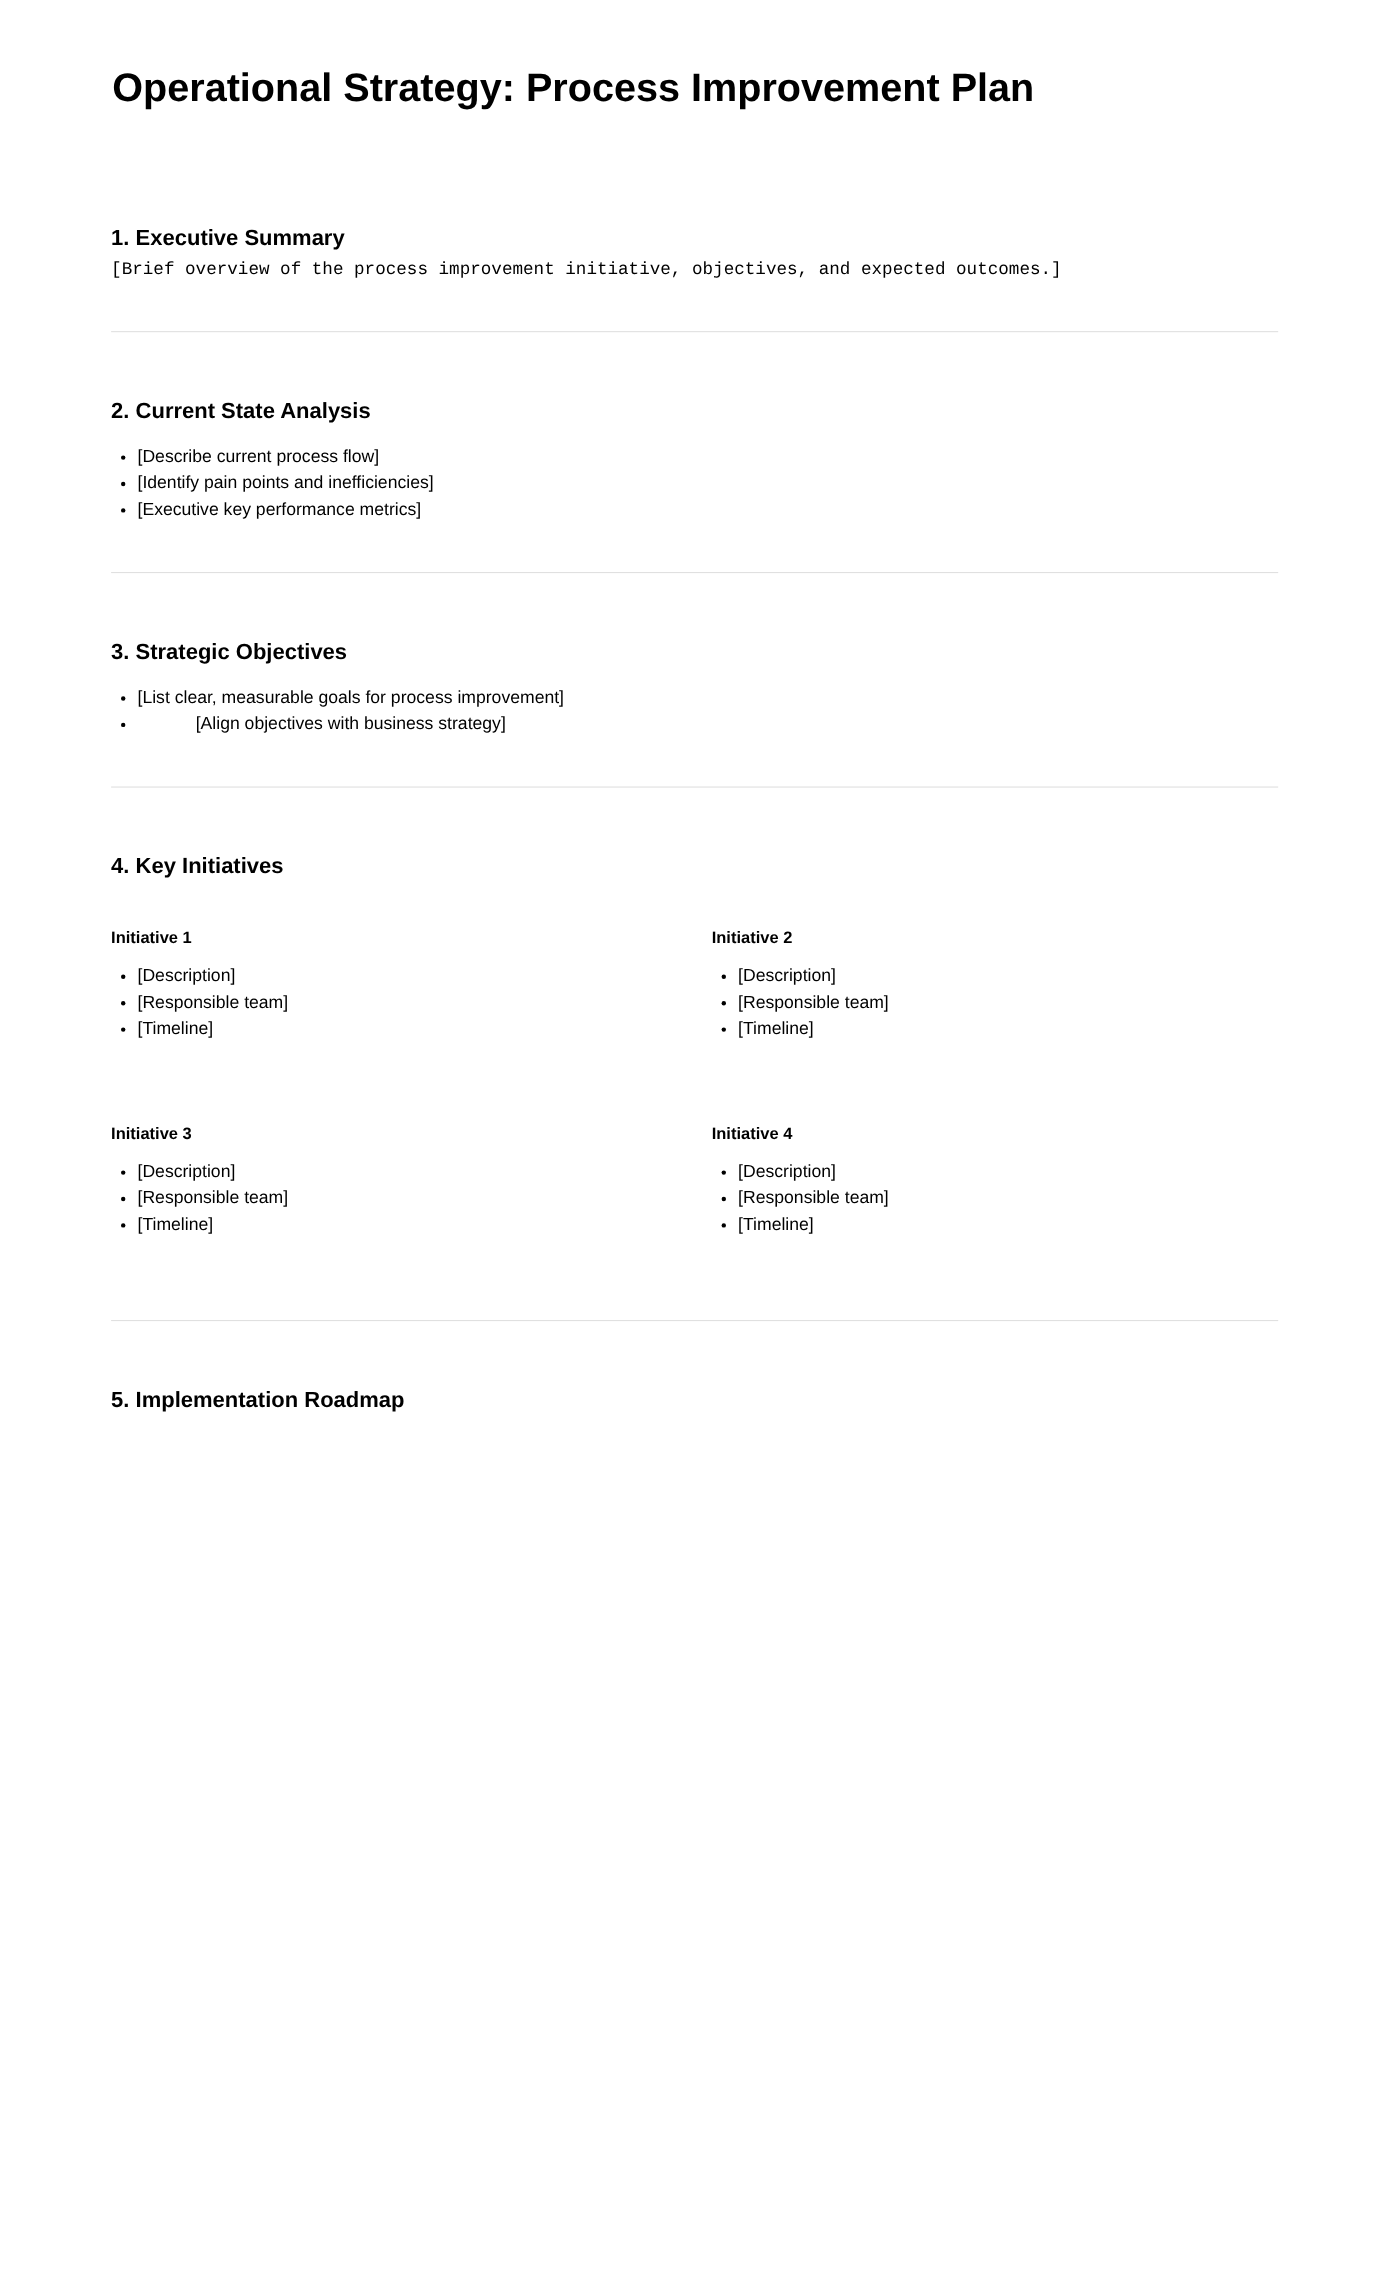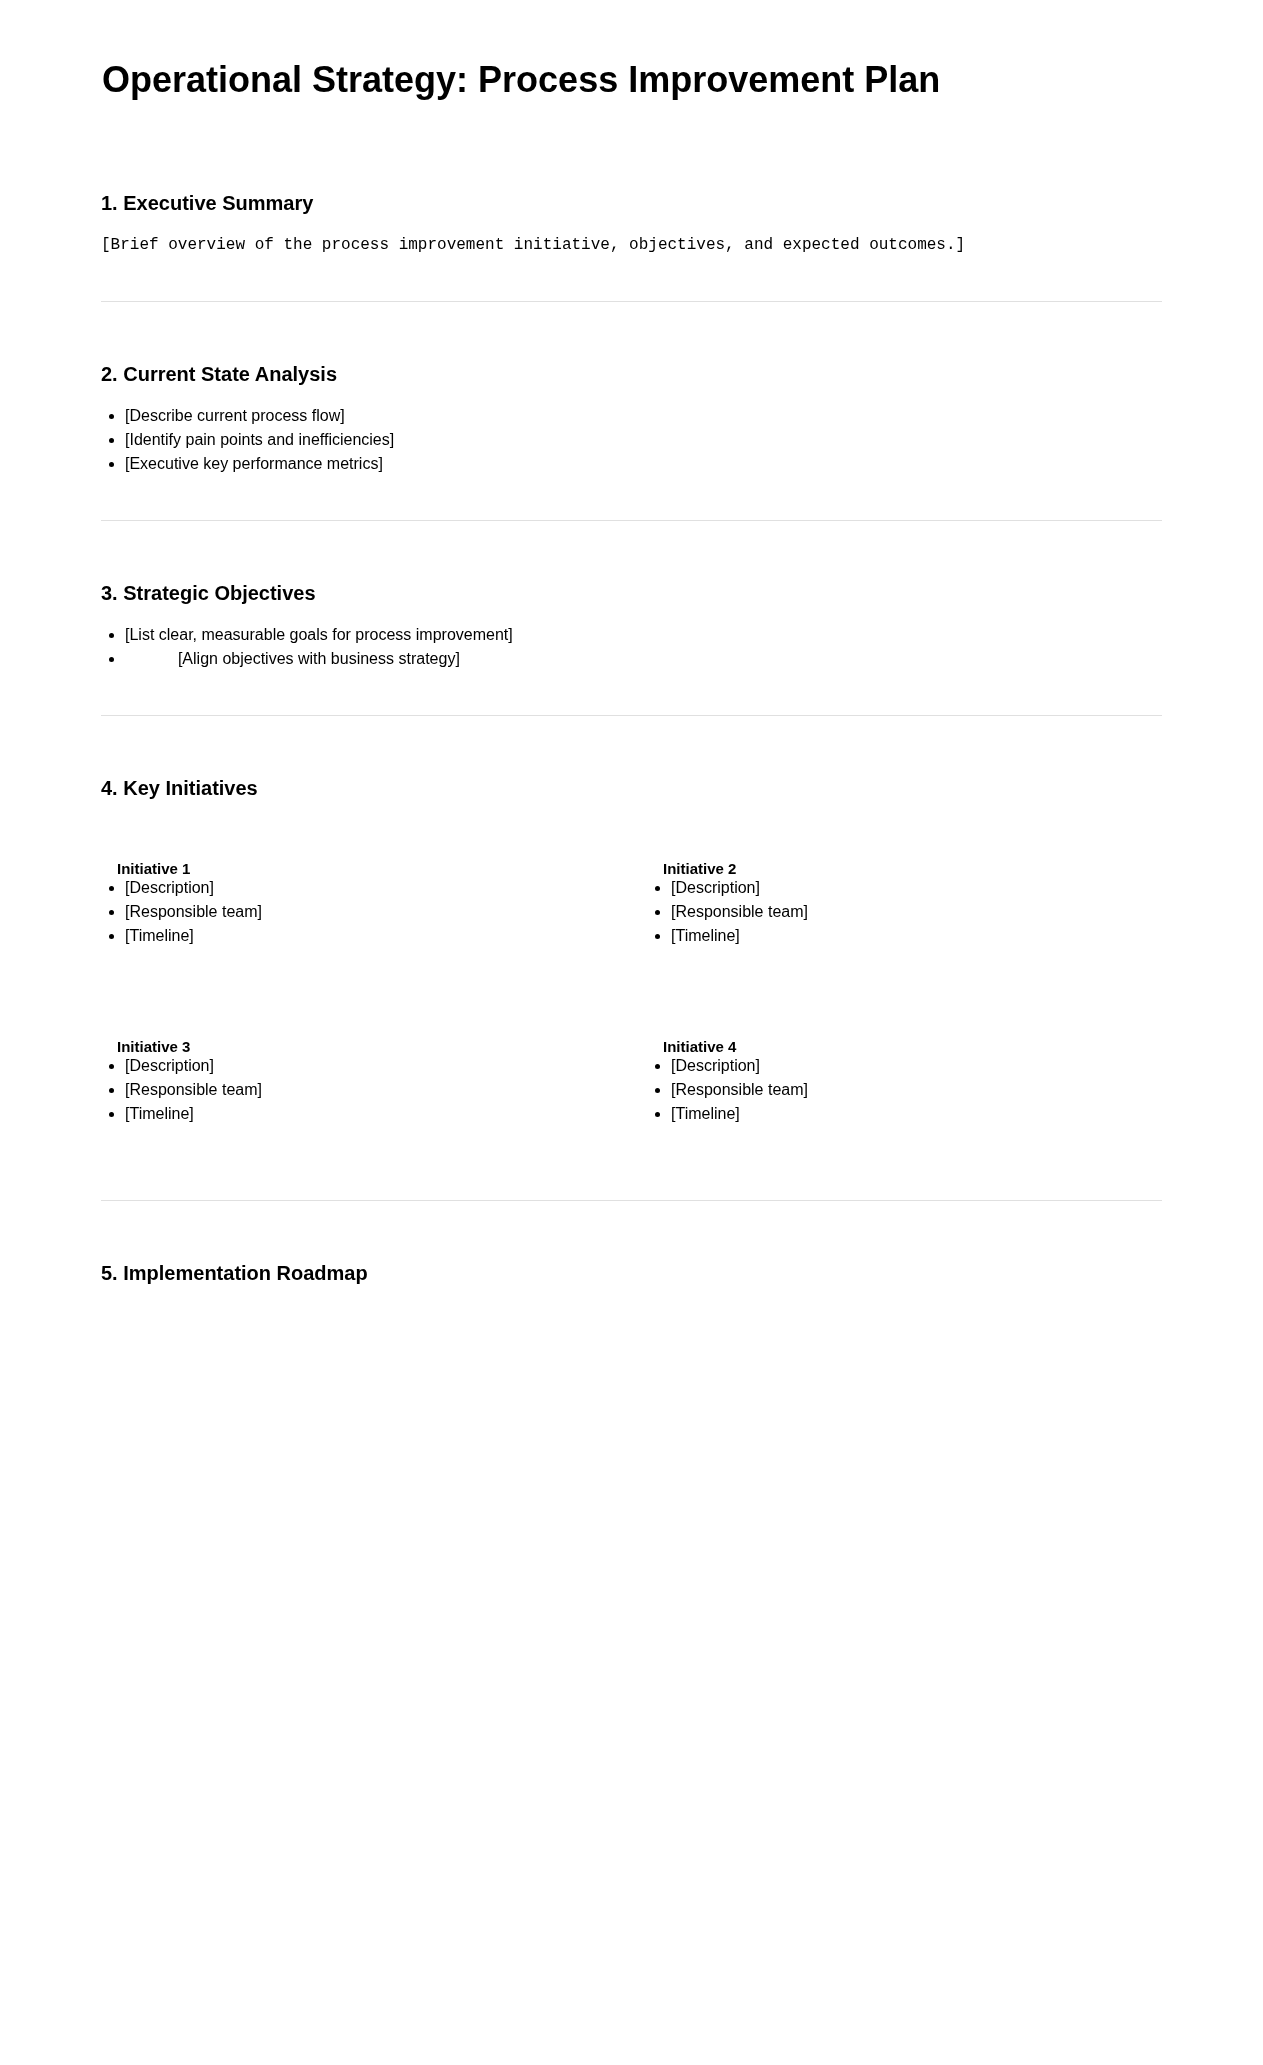--- a/index.html
+++ b/index.html
@@ -65,35 +65,35 @@
       list-style: disc;
       font-size: 16px;
       line-height: 24px;
     }
     ul.bullets li {
       white-space: nowrap;
       padding-left: 0;
     }
     .init-heading {
       position: absolute;
-      margin: 16px;
+      margin: 0;
       font-size: 15px;
       font-weight: bold;
       line-height: 20px;
       white-space: nowrap;
     }
   </style>
 </head>
 <body>
 
 <div class="page">
 
   <h1 class="doc-title">Operational Strategy: Process Improvement Plan</h1>
 
-  <h2 class="section-heading" style="top:190px;">1. Executive Summary</h2>
+  <h2 class="section-heading" style="top:204px;">1. Executive Summary</h2>
   <p class="para" style="top:233px;">[Brief overview of the process improvement initiative, objectives, and expected outcomes.]</p>
   <hr class="divider" style="top:301px;">
 
   <h2 class="section-heading" style="top:361px;">2. Current State Analysis</h2>
   <ul class="bullets" style="top:404px; left:0;">
     <li>[Describe current process flow]</li>
     <li>[Identify pain points and inefficiencies]</li>
     <li>[Executive key performance metrics]</li>
   </ul>
   <hr class="divider" style="top:520px;">

